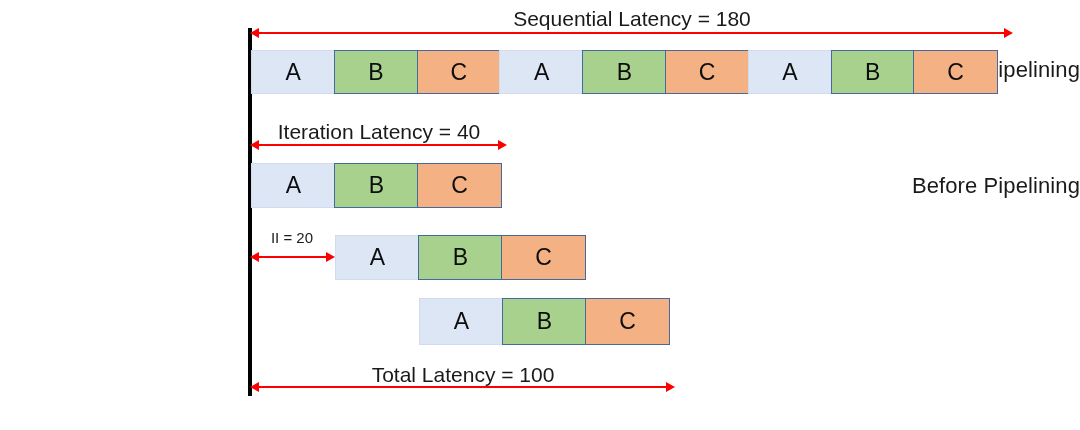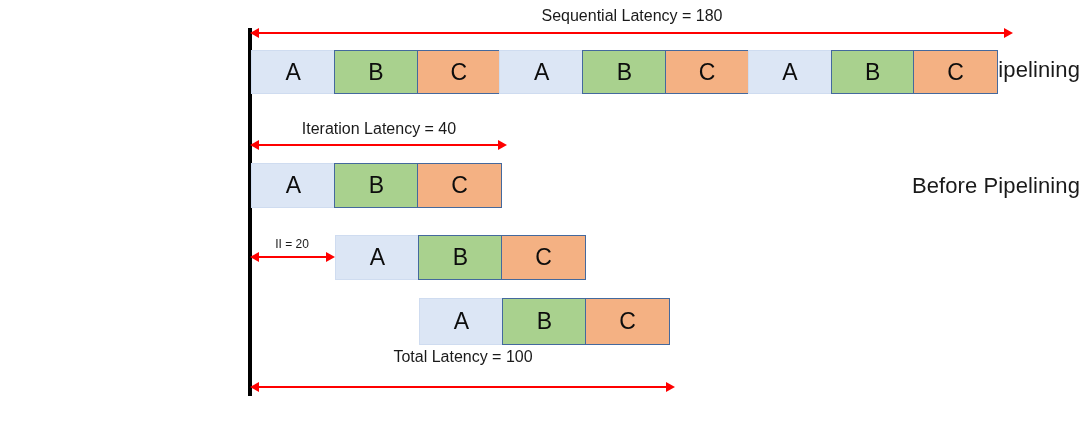--- a/index.html
+++ b/index.html
@@ -88,21 +88,21 @@
     left: 0;
     border-right: 9px solid #ff0000;
   }
   .measure .head.right {
     right: 0;
     border-left: 9px solid #ff0000;
   }
   .measure-label {
     position: absolute;
     text-align: center;
-    font-size: 16px;
+    font-size: 21px;
     color: #1a1a1a;
     white-space: nowrap;
   }
 </style>
 </head>
 <body>
 
 <div id="canvas">
 
   <div class="row-label" style="top:57px; width:232px;">Before Pipelining</div>
@@ -136,39 +136,39 @@
     <span class="bar"></span>
     <span class="head right"></span>
   </div>
 
   <div class="stage-row" style="left:251px; top:163px; width:254px; height:45px;">
     <div class="stage s-a" style="width:84.7px">A</div>
     <div class="stage s-b" style="width:84.7px">B</div>
     <div class="stage s-c" style="width:84.7px">C</div>
   </div>
 
-  <div class="measure-label" style="left:252px; width:80px; top:229px; font-size:12px;margin-top:8px;">II = 20</div>
+  <div class="measure-label" style="left:252px; width:80px; top:229px; font-size:15px;">II = 20</div>
   <div class="measure" style="left:250px; top:256px; width:85px;">
     <span class="head left"></span>
     <span class="bar"></span>
     <span class="head right"></span>
   </div>
 
   <div class="stage-row" style="left:335px; top:235px; width:254px; height:45px;">
     <div class="stage s-a" style="width:84.7px">A</div>
     <div class="stage s-b" style="width:84.7px">B</div>
     <div class="stage s-c" style="width:84.7px">C</div>
   </div>
 
   <div class="stage-row" style="left:419px; top:298px; width:254px; height:47px;">
     <div class="stage s-a" style="width:84.7px">A</div>
     <div class="stage s-b" style="width:84.7px">B</div>
     <div class="stage s-c" style="width:84.7px">C</div>
   </div>
 
-  <div class="measure-label" style="left:252px; width:422px; top:348px;text-align:center;">Total Latency = 100</div>
+  <div class="measure-label" style="left:252px; width:422px; top:363px;text-align:center;">Total Latency = 100</div>
   <div class="measure" style="left:250px; top:386px; width:425px;">
     <span class="head left"></span>
     <span class="bar"></span>
     <span class="head right"></span>
   </div>
 
 </div>
 
 </body></html>

